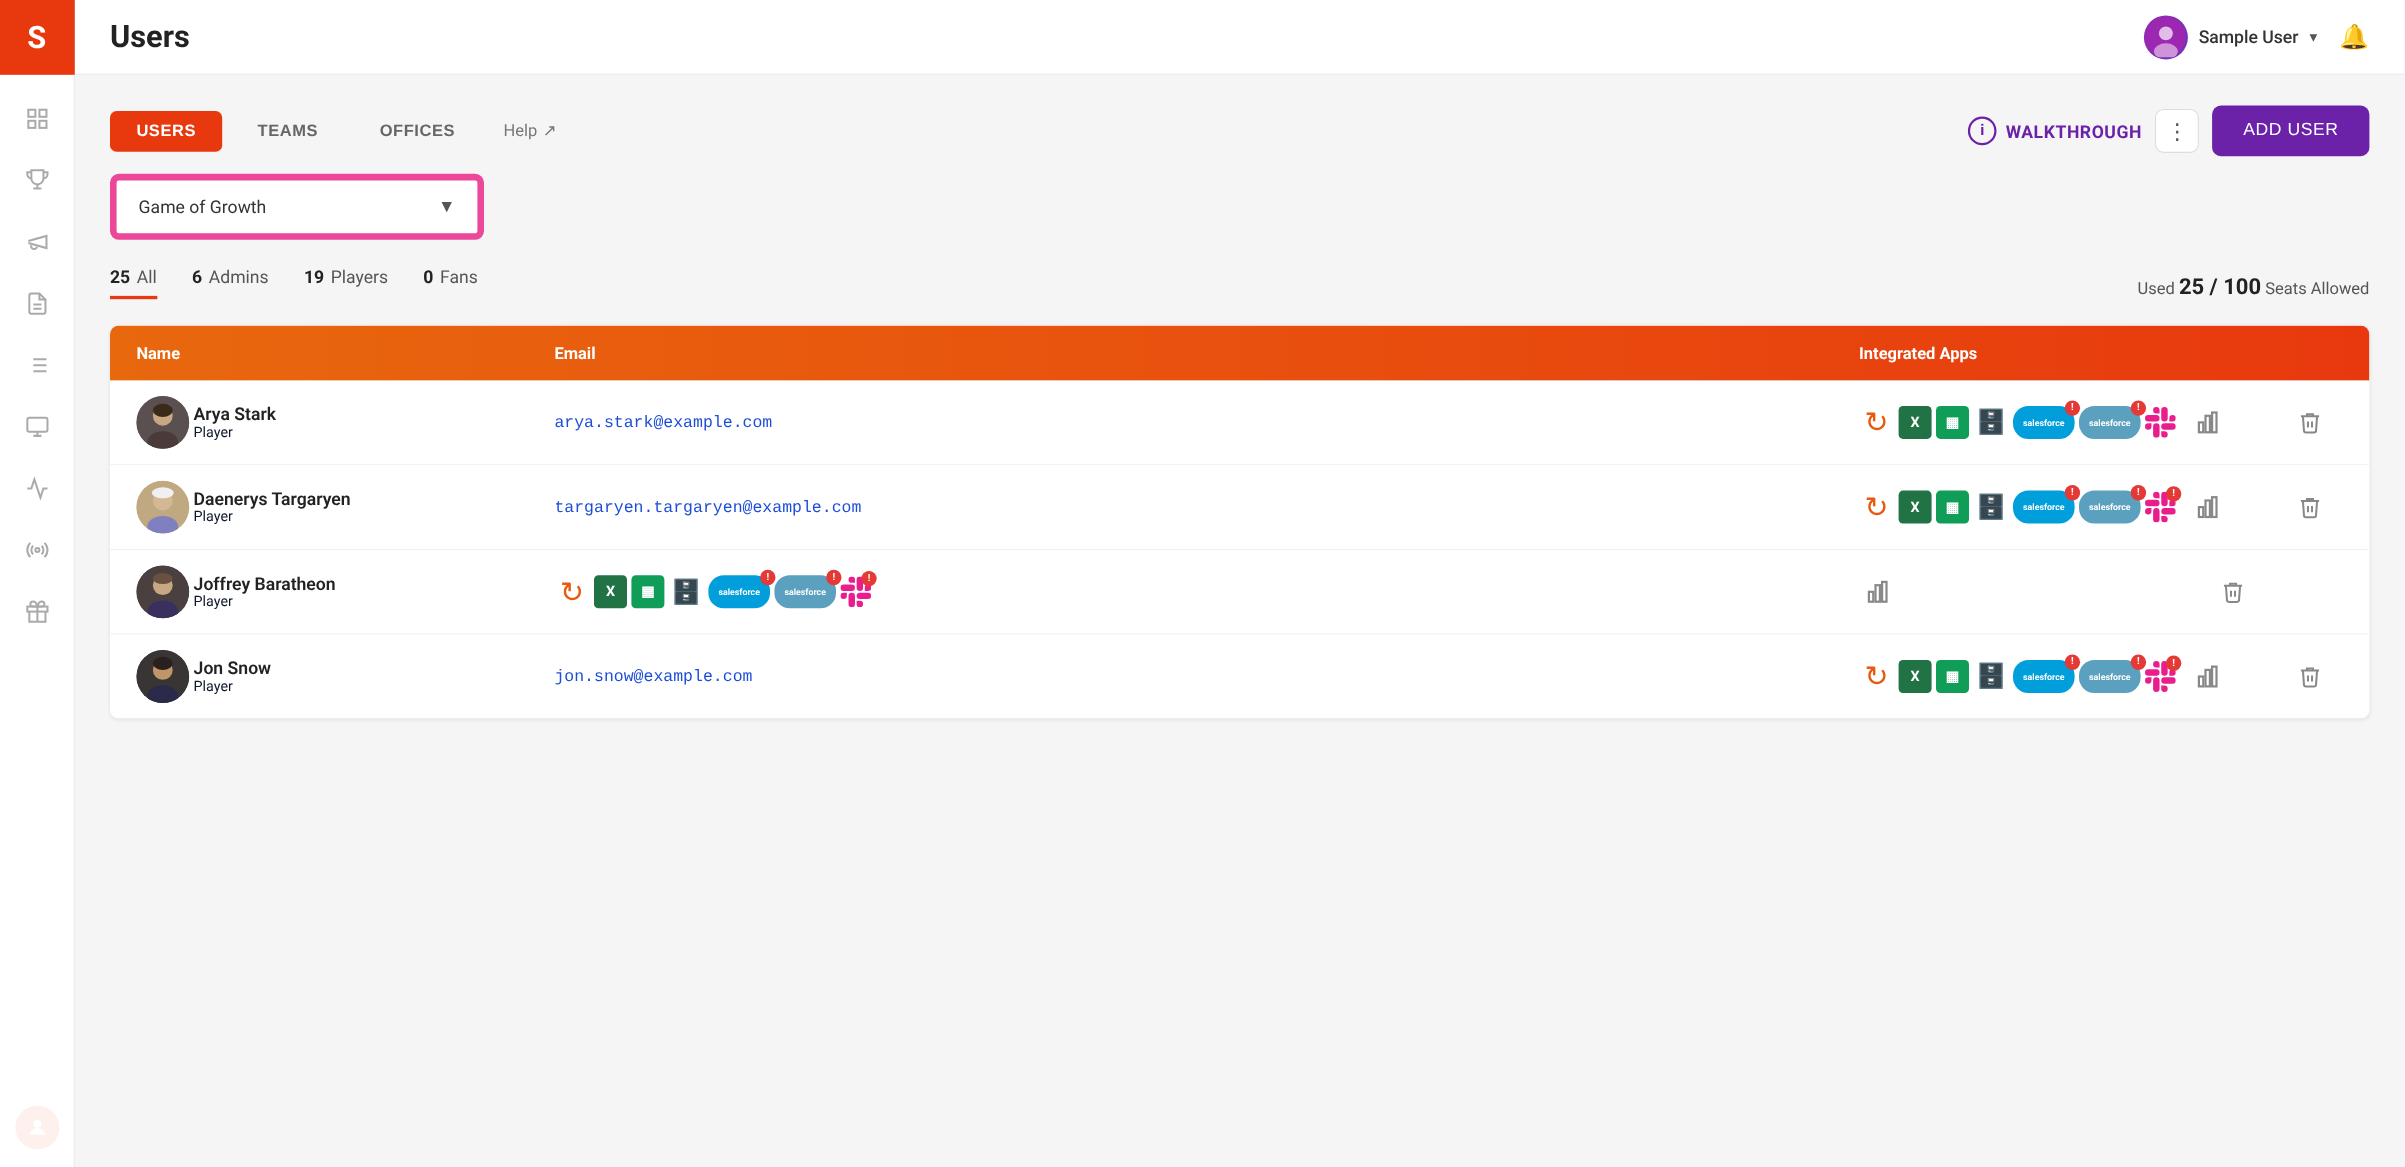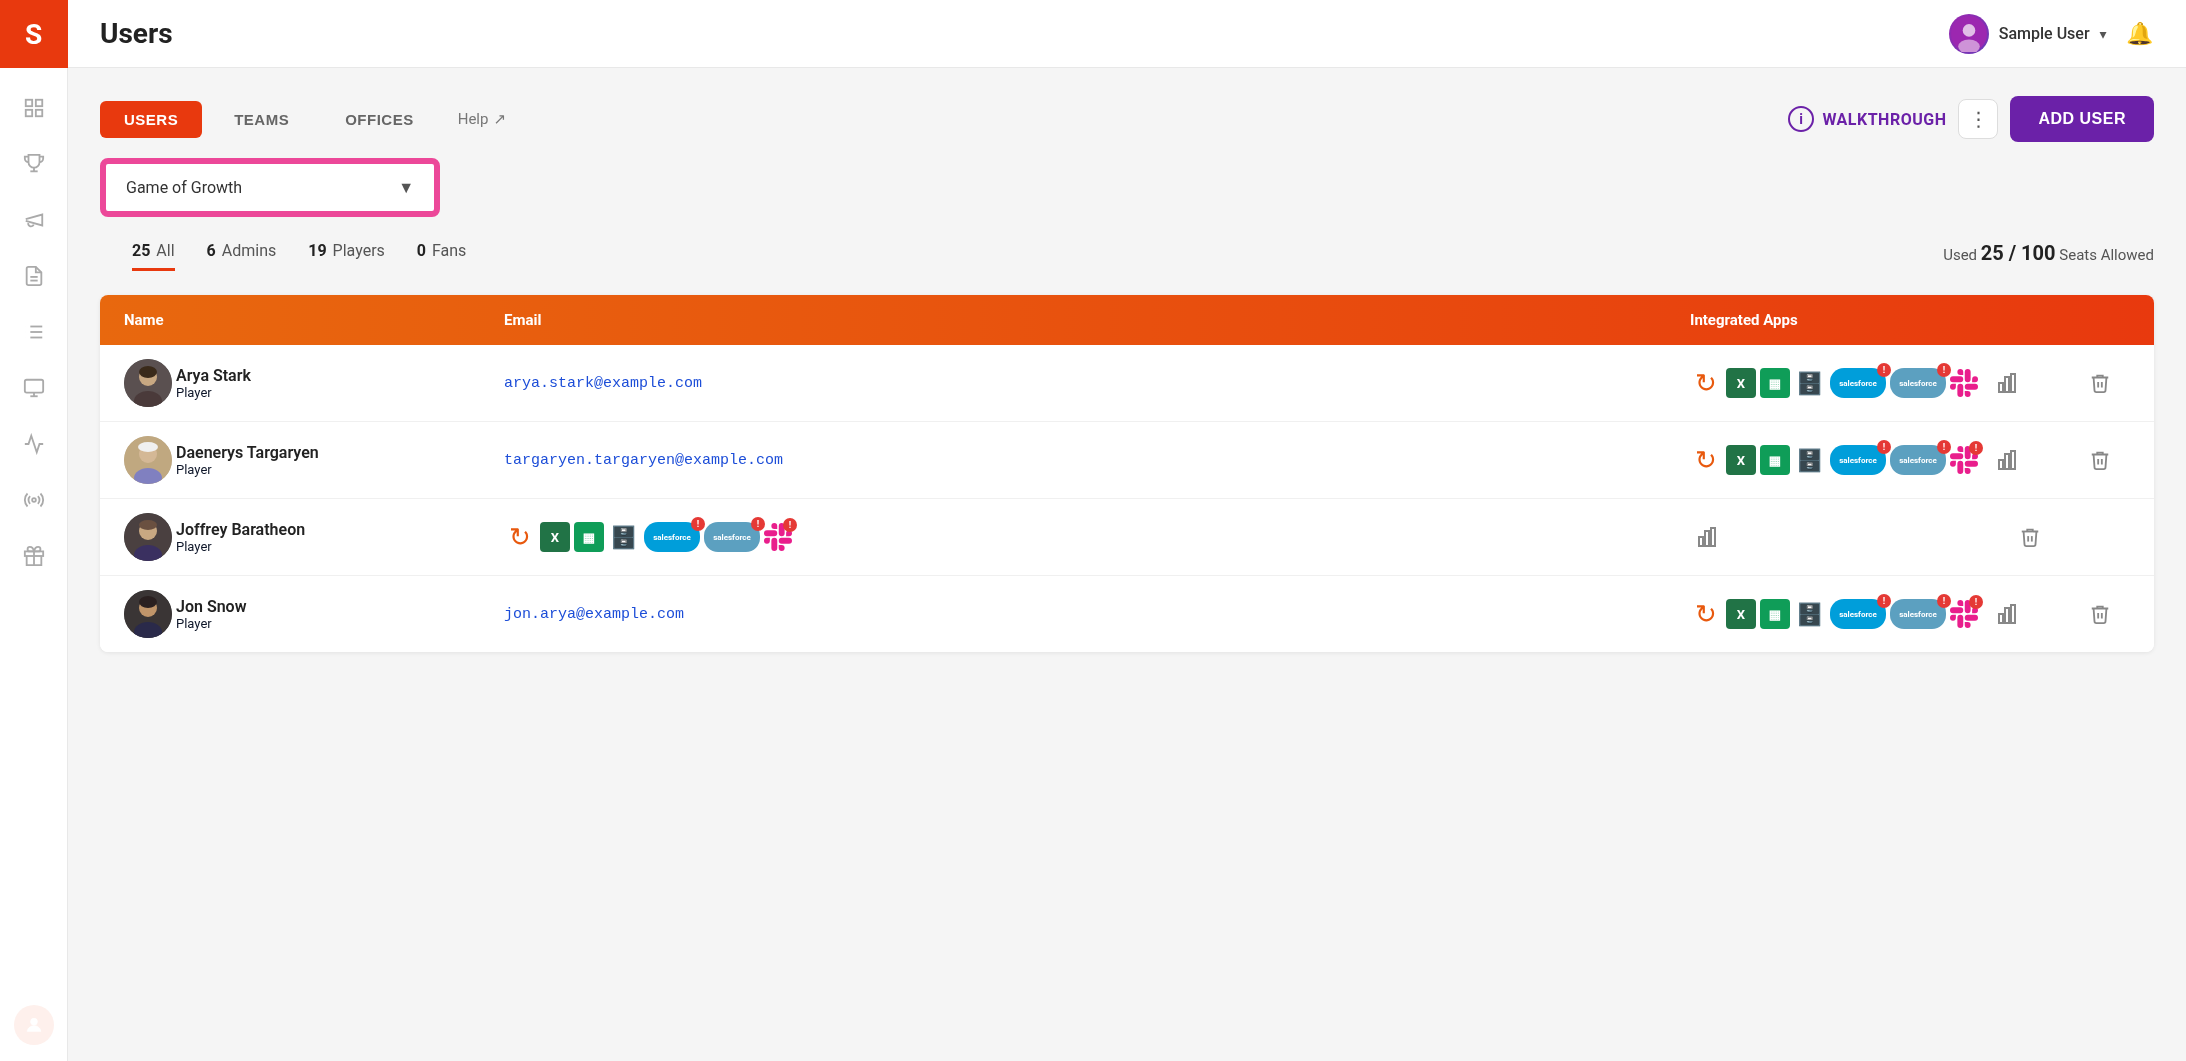--- a/index.html
+++ b/index.html
@@ -213,21 +213,21 @@
       font-size: 20px;
       color: #555;
     }
     .add-user-btn {
       background: #6b21a8;
       color: white;
       border: none;
       padding: 14px 28px;
       border-radius: 8px;
       font-size: 16px;
-      font-weight: 700;
+      font-weight: 400;
       cursor: pointer;
       letter-spacing: 0.5px;
     }
 
     
     .desc-row {
       display: flex;
       align-items: flex-start;
       justify-content: space-between;
       margin-bottom: 24px;
@@ -250,24 +250,23 @@
       cursor: pointer;
       font-size: 16px;
       color: #333;
     }
     .competition-dropdown-text { font-size: 16px; color: #333; }
     .competition-chevron { color: #555; font-size: 16px; }
 
     
     .filter-row {
       display: flex;
-      align-items: flex-start;
+      align-items: flex-end;
       justify-content: space-between;
       margin-bottom: 24px;
-      margin-left: 32px;
     }
     .filter-tabs {
       display: flex;
       align-items: center;
       gap: 32px;
     }
     .filter-tab {
       display: flex;
       align-items: baseline;
       gap: 6px;
@@ -772,21 +771,21 @@
               <circle cx="24" cy="18" r="9" fill="#c0956a"></circle>
               <ellipse cx="24" cy="42" rx="14" ry="10" fill="#2a2a4a"></ellipse>
               <ellipse cx="24" cy="12" rx="9" ry="6" fill="#2a2020"></ellipse>
             </svg>
           </div>
           <div class="user-details">
             <span class="user-name-cell">Jon Snow</span>
             <span class="user-role">Player</span>
           </div>
         </div>
-        <div class="email-cell">jon.arya@example.com</div>
+        <div class="email-cell">jon.snow@example.com</div>
         <div class="apps-cell">
           <div class="app-icon" style="color:#e8590e; font-size:26px;">↻</div>
           <div class="excel-green">X</div>
           <div class="sheets-green">▦</div>
           <div class="app-icon" style="font-size:22px;">🗄️</div>
           <div class="salesforce-icon" style="position:relative;">
             <span style="font-size:8px; font-weight:700;">salesforce</span>
             <span style="position:absolute;top:-5px;right:-5px;width:14px;height:14px;background:#e53935;border-radius:50%;display:flex;align-items:center;justify-content:center;color:white;font-size:9px;font-weight:700;">!</span>
           </div>
           <div class="salesforce-icon" style="position:relative; background:#5ca0c0;">

